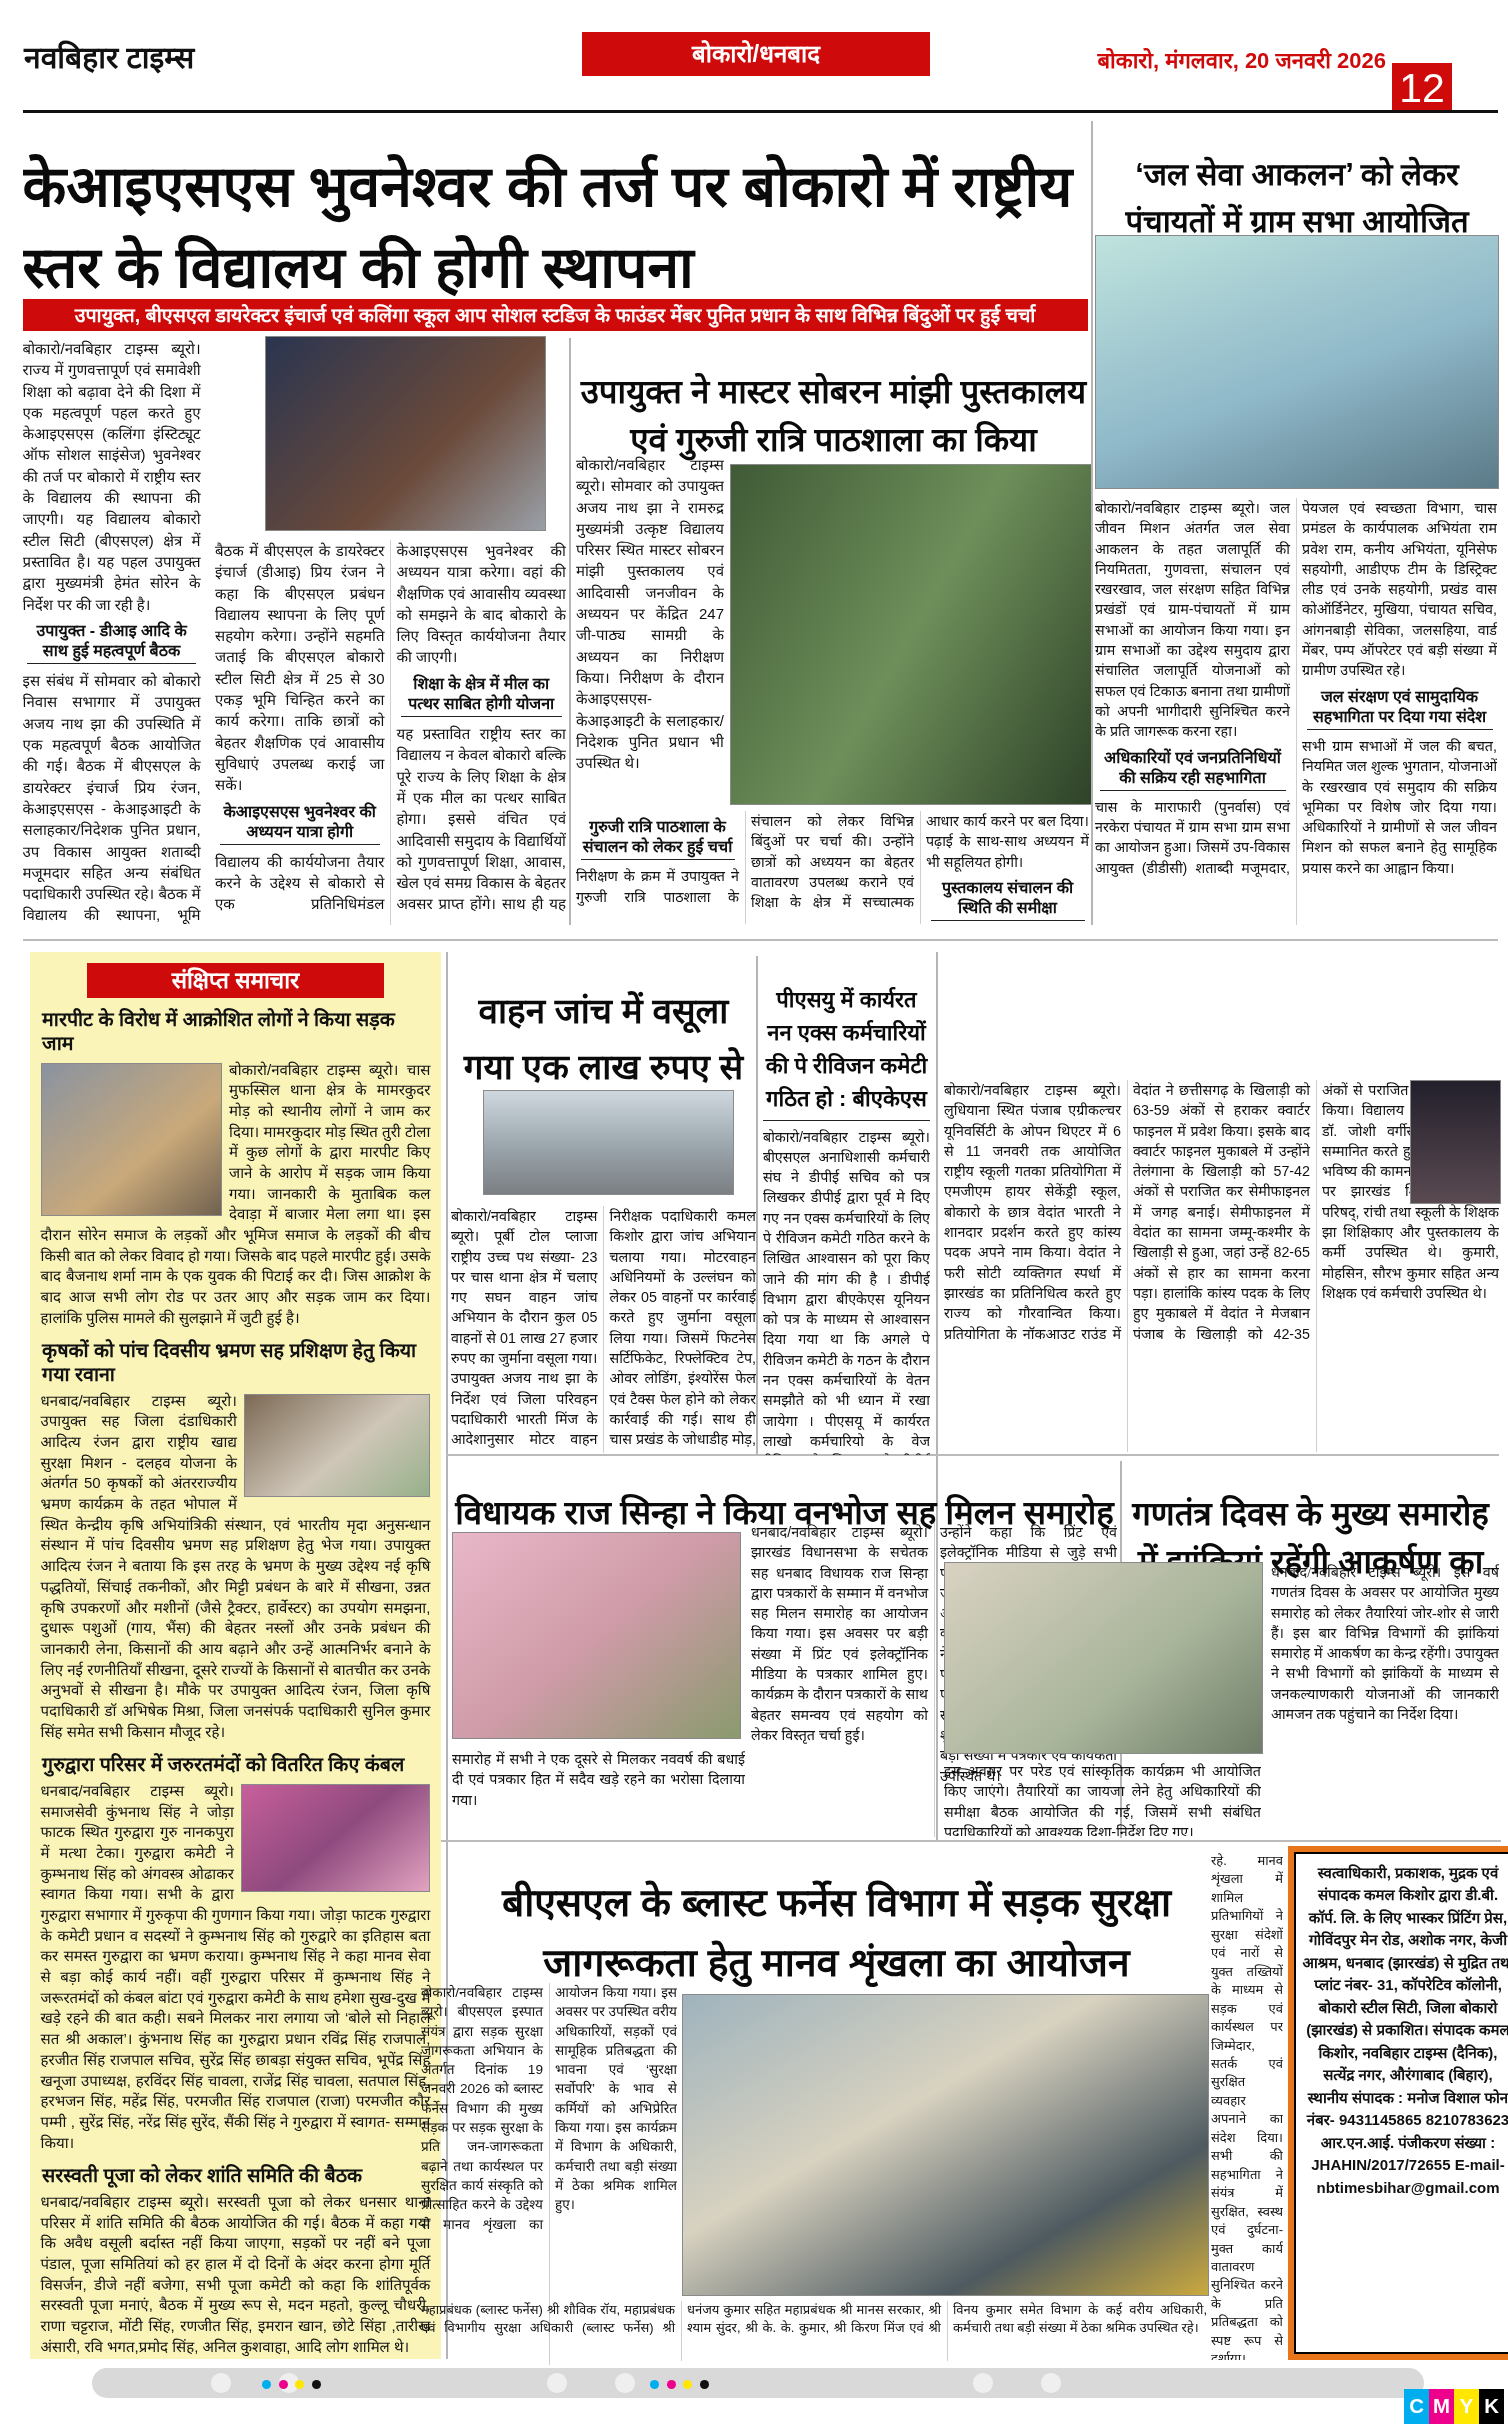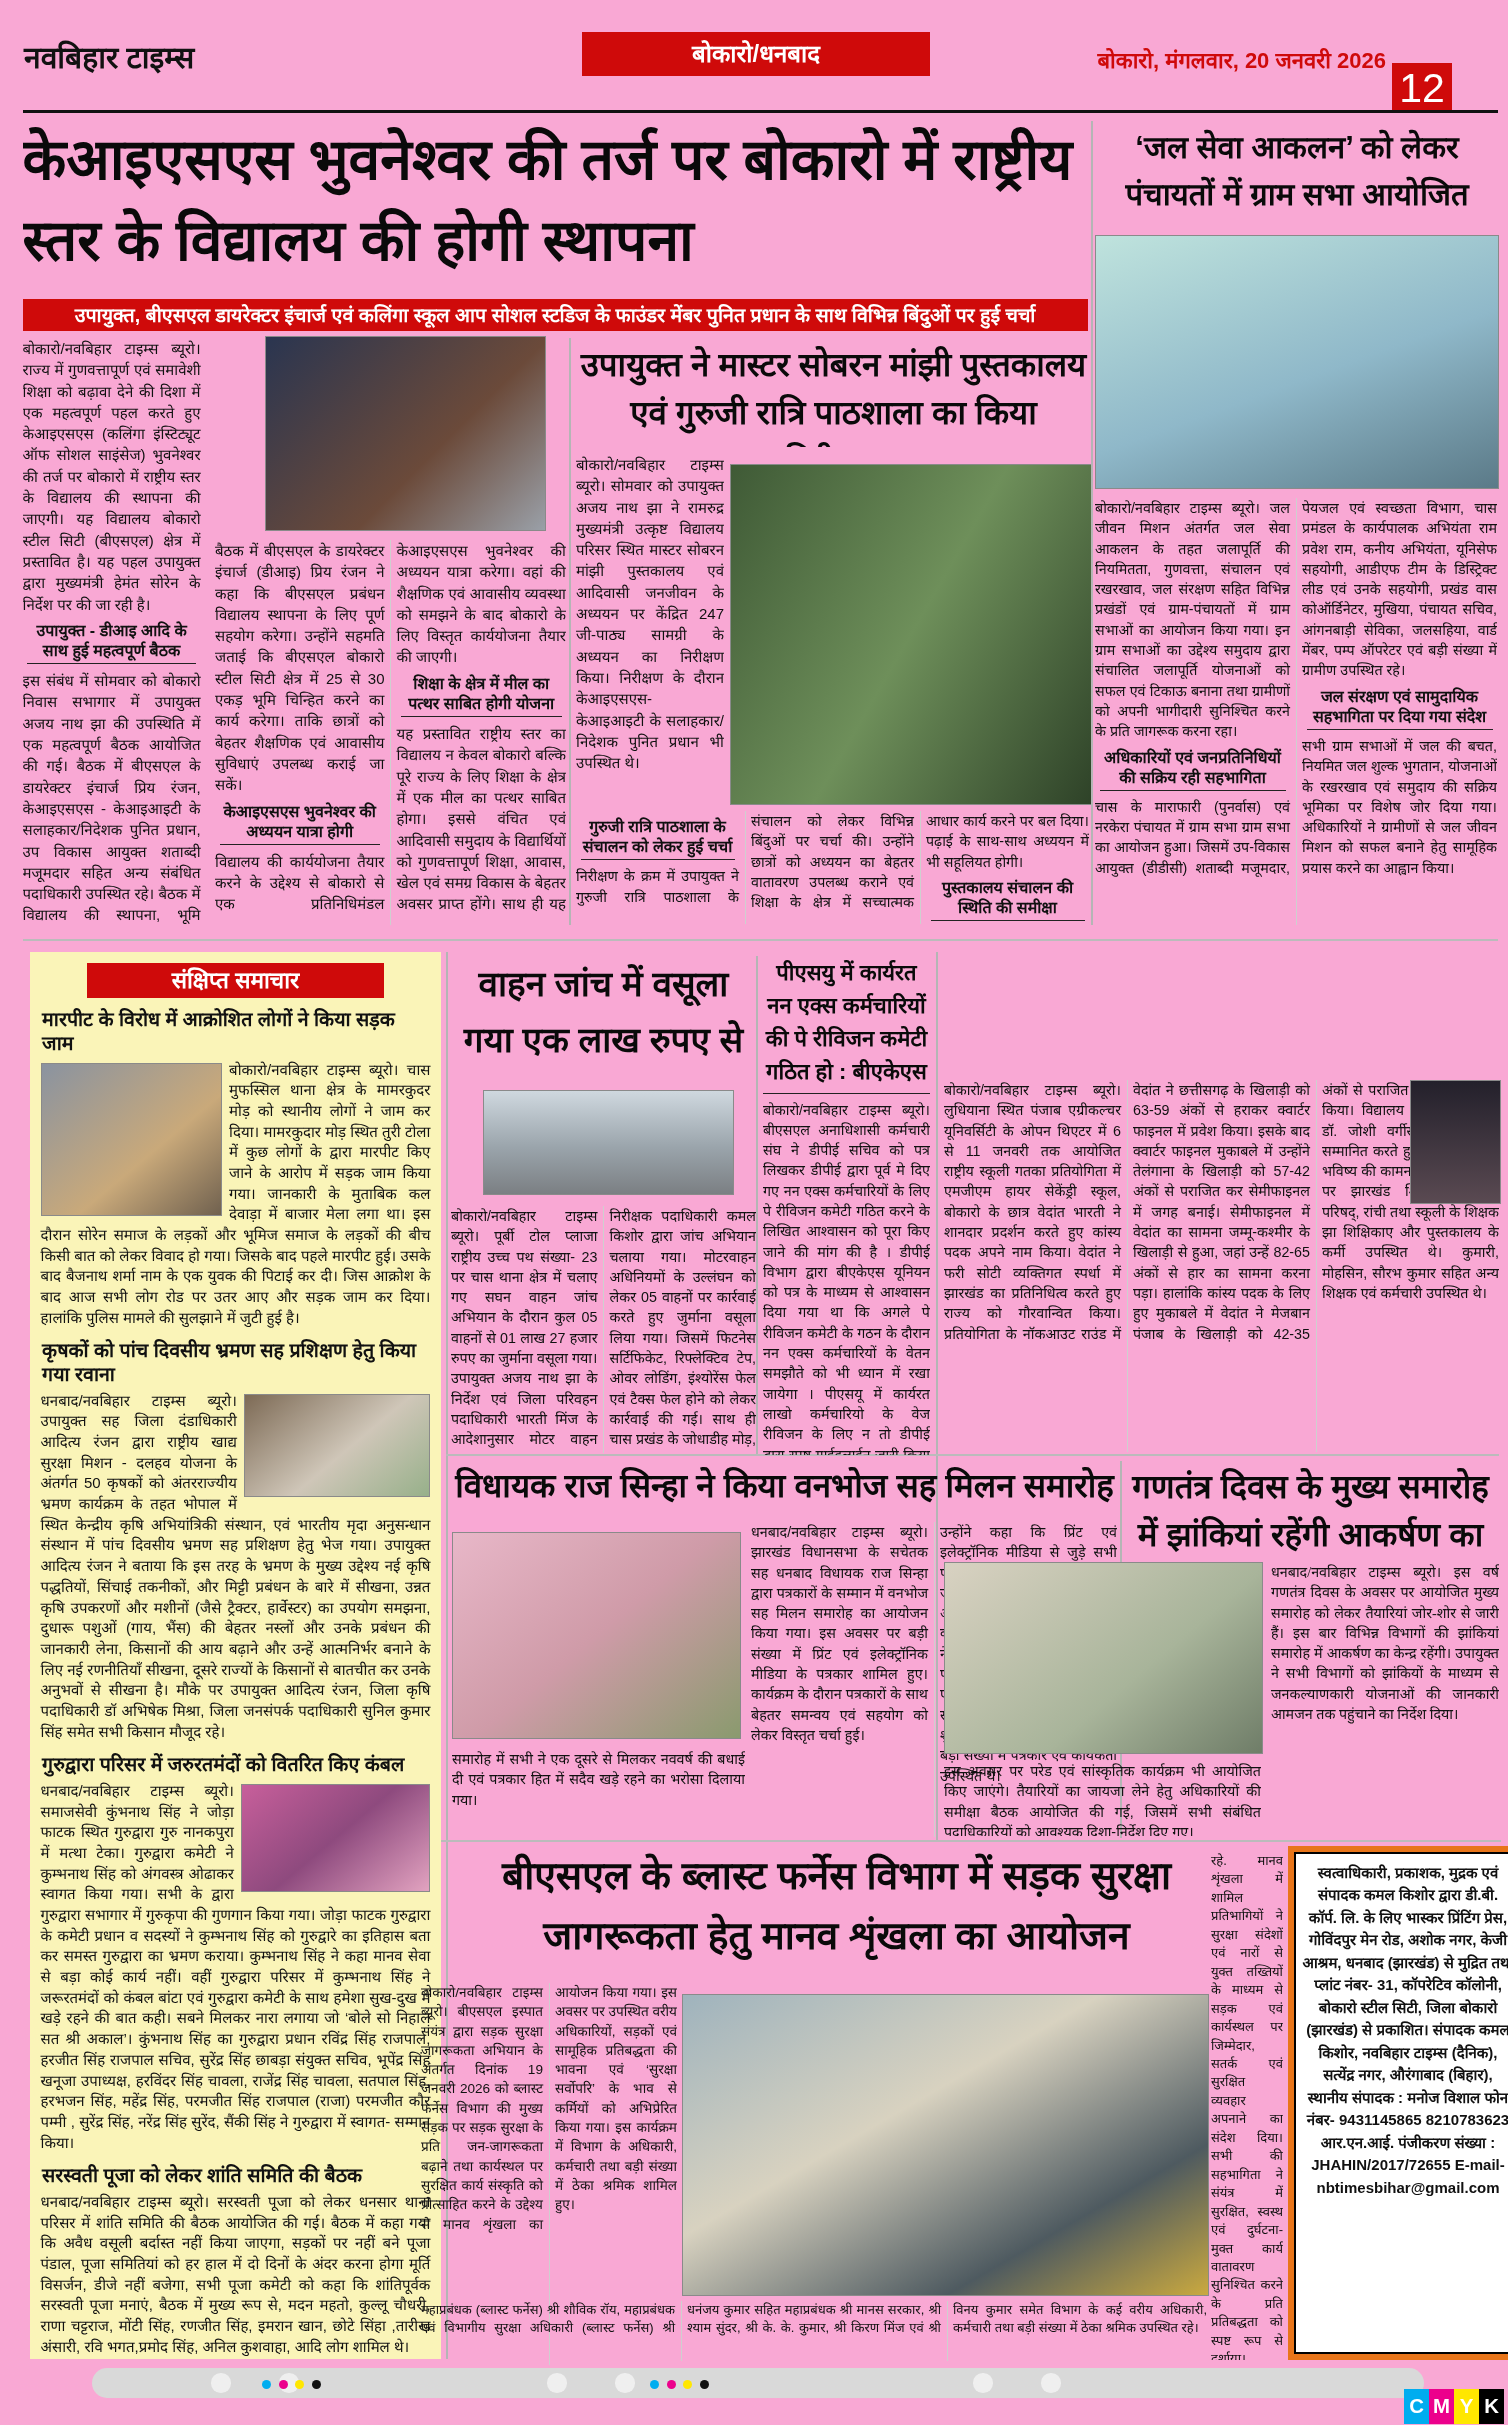--- a/index.html
+++ b/index.html
@@ -1,23 +1,23 @@
 <!DOCTYPE html>
 <html style="font-size:12px"><head>
 <meta charset="utf-8">
 <style>
   html,body{margin:0;padding:0;background:#888;}
-  .page{position:relative;width:1508px;height:2426px;background:#f9a8d4;overflow:hidden;
+  .page{position:relative;width:1508px;height:2426px;background:#ffffff;overflow:hidden;
         font-family:"Liberation Sans","DejaVu Sans",sans-serif;color:#111;}
   .abs{position:absolute;}
   .bodytext{font-size:15px;line-height:1.42;text-align:justify;overflow:hidden;}
   .bodytext p{margin:0 0 4.5px 0;}
   .cols2{column-count:2;column-gap:12px;column-rule:0.8px solid #cfcfcf;}
   .cols3{column-count:3;column-gap:12px;column-rule:0.8px solid #cfcfcf;}
-  .headline{font-weight:bold;color:#0a0a0a;overflow:hidden;}
+  .headline{font-weight:bold;color:#0a0a0a;overflow:hidden;margin-top:27px;}
   .subhead{font-weight:bold;text-align:center;font-size:16px;line-height:1.25;
            border-bottom:1.5px solid #222;margin:6px 4.5px;padding-bottom:2.3px;}
   .photo{border:0.8px solid #8a8a8a;}
   .vrule{width:1.5px;background:#b5b5b5;}
   .hrule{background:#999;}
   .redbox{background:#cf0a0a;color:#fff;}
   .briefs{background:#faf4b8;overflow:hidden;padding:7.5px 10.6px;box-sizing:border-box;}
   .brief-head{font-weight:bold;font-size:19.6px;line-height:1.2;margin:10.6px 1.5px 4.5px 1.5px;}
   .brief-body{font-size:15px;line-height:1.38;text-align:justify;}
   .imprint-outer{border:6px solid #e8751a;background:#fff;box-sizing:border-box;}

